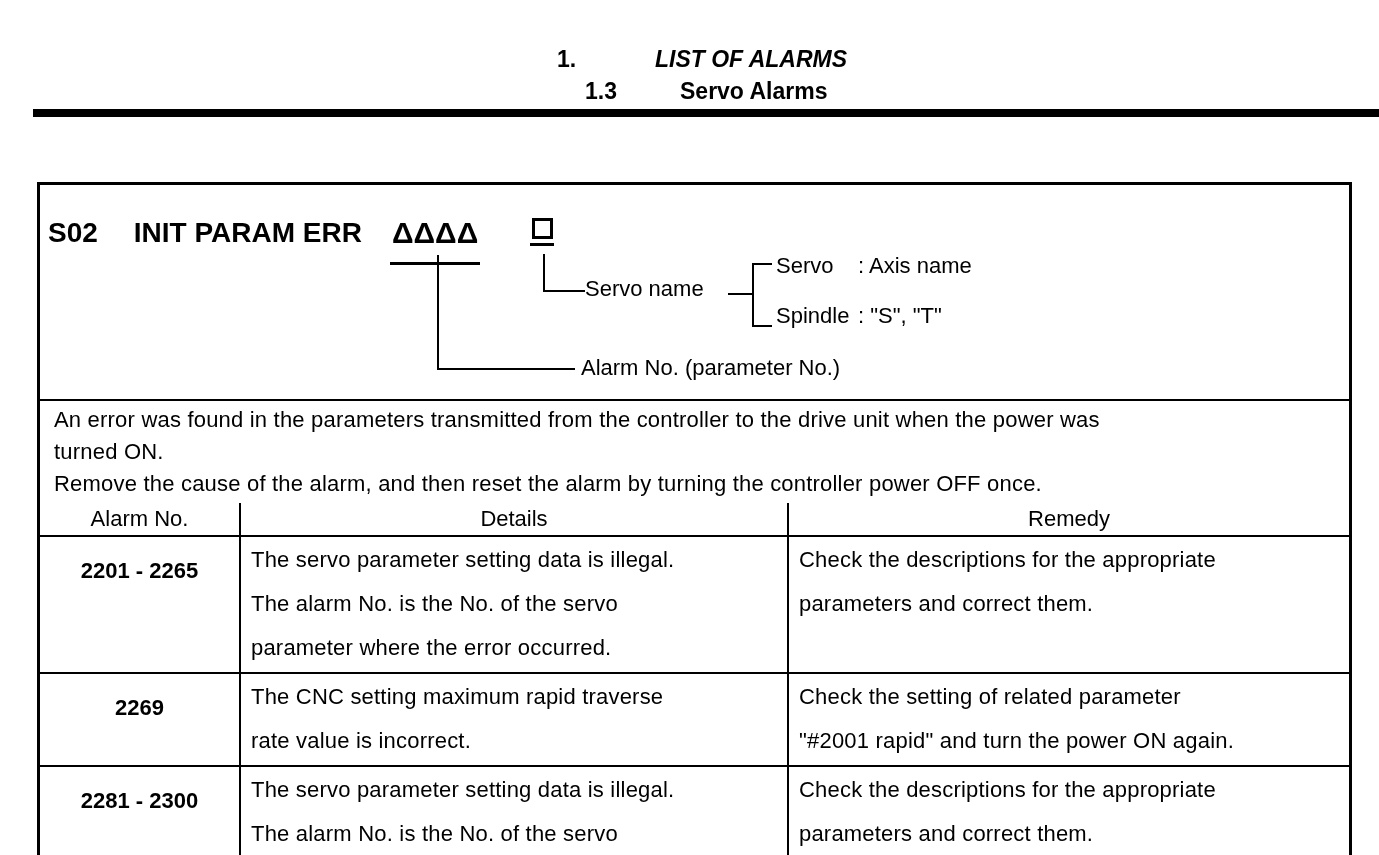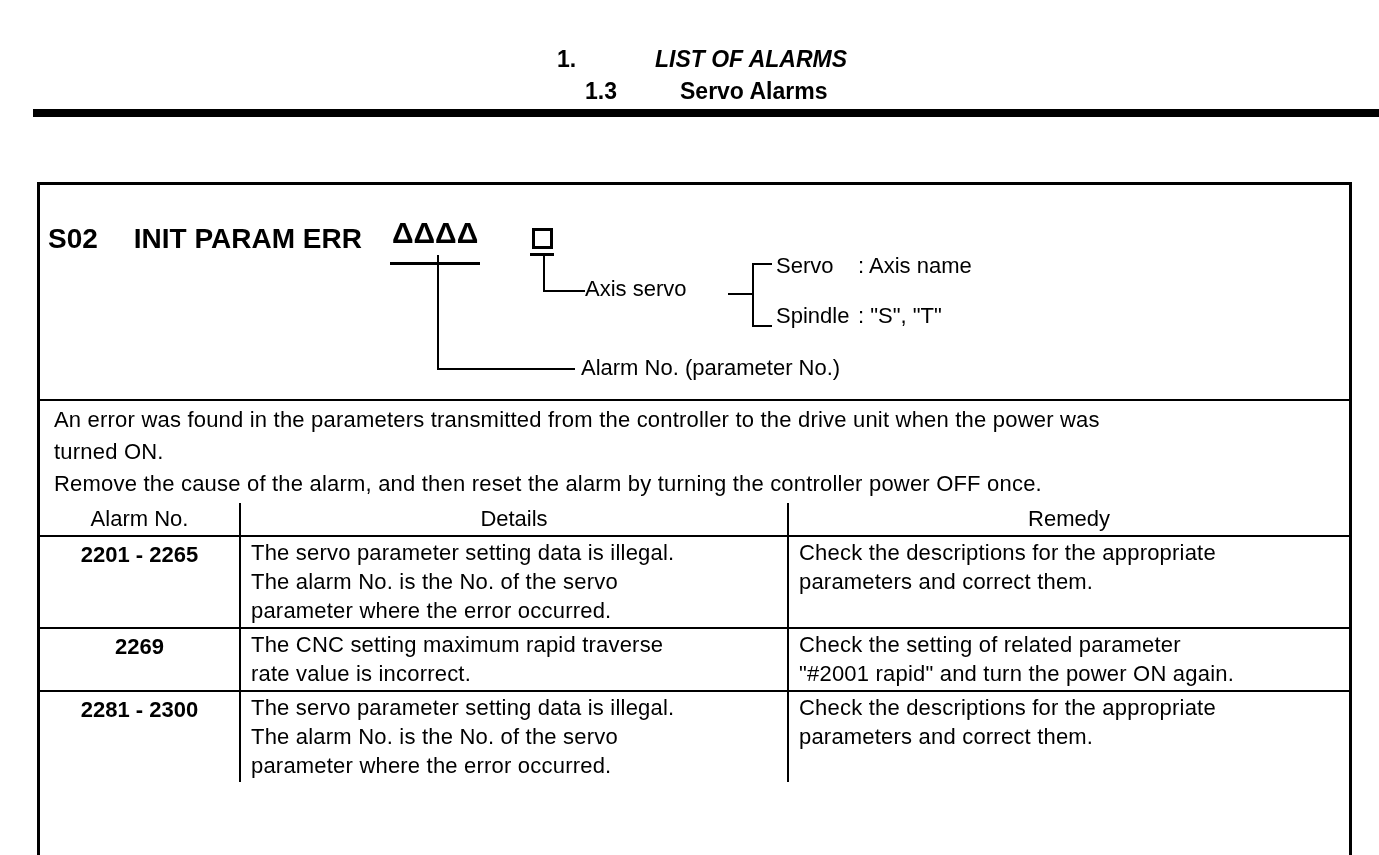--- a/index.html
+++ b/index.html
@@ -14,21 +14,21 @@
   #chapter-title{left:655px;top:46px;font-style:italic;}
   #section-no{left:585px;top:78px;}
   #section-title{left:680px;top:78px;}
   .rule{position:absolute;left:33px;top:109px;width:1346px;height:8px;background:#000;}
   
   .alarm-box{
     position:absolute;left:37px;top:182px;width:1309px;height:720px;
     border:3px solid #000;background:#fff;
   }
   .title-section{position:relative;height:214px;border-bottom:2px solid #000;}
-  .title-row{position:absolute;left:8px;top:33px;display:flex;align-items:center;}
+  .title-row{position:absolute;left:8px;top:33px;display:flex;align-items:flex-start;}
   .code,.name{font-size:28px;font-weight:bold;line-height:30px;padding-bottom:5px;white-space:nowrap;}
   .name{margin-left:36px;}
   .deltas{
     margin-left:28px;font-size:30px;font-weight:bold;line-height:30px;
     letter-spacing:0px;border-bottom:3px solid #000;padding:0 2px 14px 2px;
   }
   .square-wrap{margin-left:50px;display:flex;flex-direction:column;align-items:center;}
   .square{width:15px;height:15px;border:3px solid #000;}
   .square-underline{width:24px;height:3px;background:#000;margin-top:4px;}
   
@@ -50,22 +50,22 @@
     white-space:pre-line;letter-spacing:0.2px;
   }
   
   table.alarm-table{
     width:100%;border-collapse:collapse;border-style:hidden;
     font-size:22px;table-layout:fixed;
   }
   .alarm-table th,.alarm-table td{border:2px solid #000;vertical-align:top;}
   .alarm-table th{font-weight:normal;text-align:center;height:32px;line-height:32px;padding:0;}
   col.c-no{width:200px;} col.c-det{width:548px;} col.c-rem{width:561px;}
-  td.cell-no{font-weight:bold;text-align:center;padding-top:2px;line-height:31px;}
-  td.cell-text{white-space:pre-line;line-height:29px;padding:1px 10px 2px 10px;letter-spacing:0.2px;}
+  td.cell-no{font-weight:bold;text-align:center;padding-top:18px;line-height:31px;}
+  td.cell-text{white-space:pre-line;line-height:44px;padding:1px 10px 2px 10px;letter-spacing:0.2px;}
 </style>
 </head>
 <body>
 
 <div>
   <span id="chapter-no" class="crumb">1.</span>
   <span id="chapter-title" class="crumb">LIST OF ALARMS</span>
   <span id="section-no" class="crumb">1.3</span>
   <span id="section-title" class="crumb">Servo Alarms</span>
   <div class="rule"></div>
@@ -82,21 +82,21 @@
         <span class="square"></span>
         <span class="square-underline"></span>
       </span>
     </div>
 
     <div id="axis-elbow" class="elbow"></div>
     <div id="alarmno-elbow" class="elbow"></div>
     <div id="axis-dash"></div>
     <div id="fork"></div>
 
-    <div id="axis-name-label" class="diag-label">Axis servo</div>
+    <div id="axis-name-label" class="diag-label">Servo name</div>
     <div id="servo-row" class="diag-label">
       <span class="diag-key">Servo</span><span>: Axis name</span>
     </div>
     <div id="spindle-row" class="diag-label">
       <span class="diag-key">Spindle</span><span>: "S", "T"</span>
     </div>
     <div id="alarmno-label" class="diag-label">Alarm No. (parameter No.)</div>
   </div>
 
   <div class="desc-section">An error was found in the parameters transmitted from the controller to the drive unit when the power was

